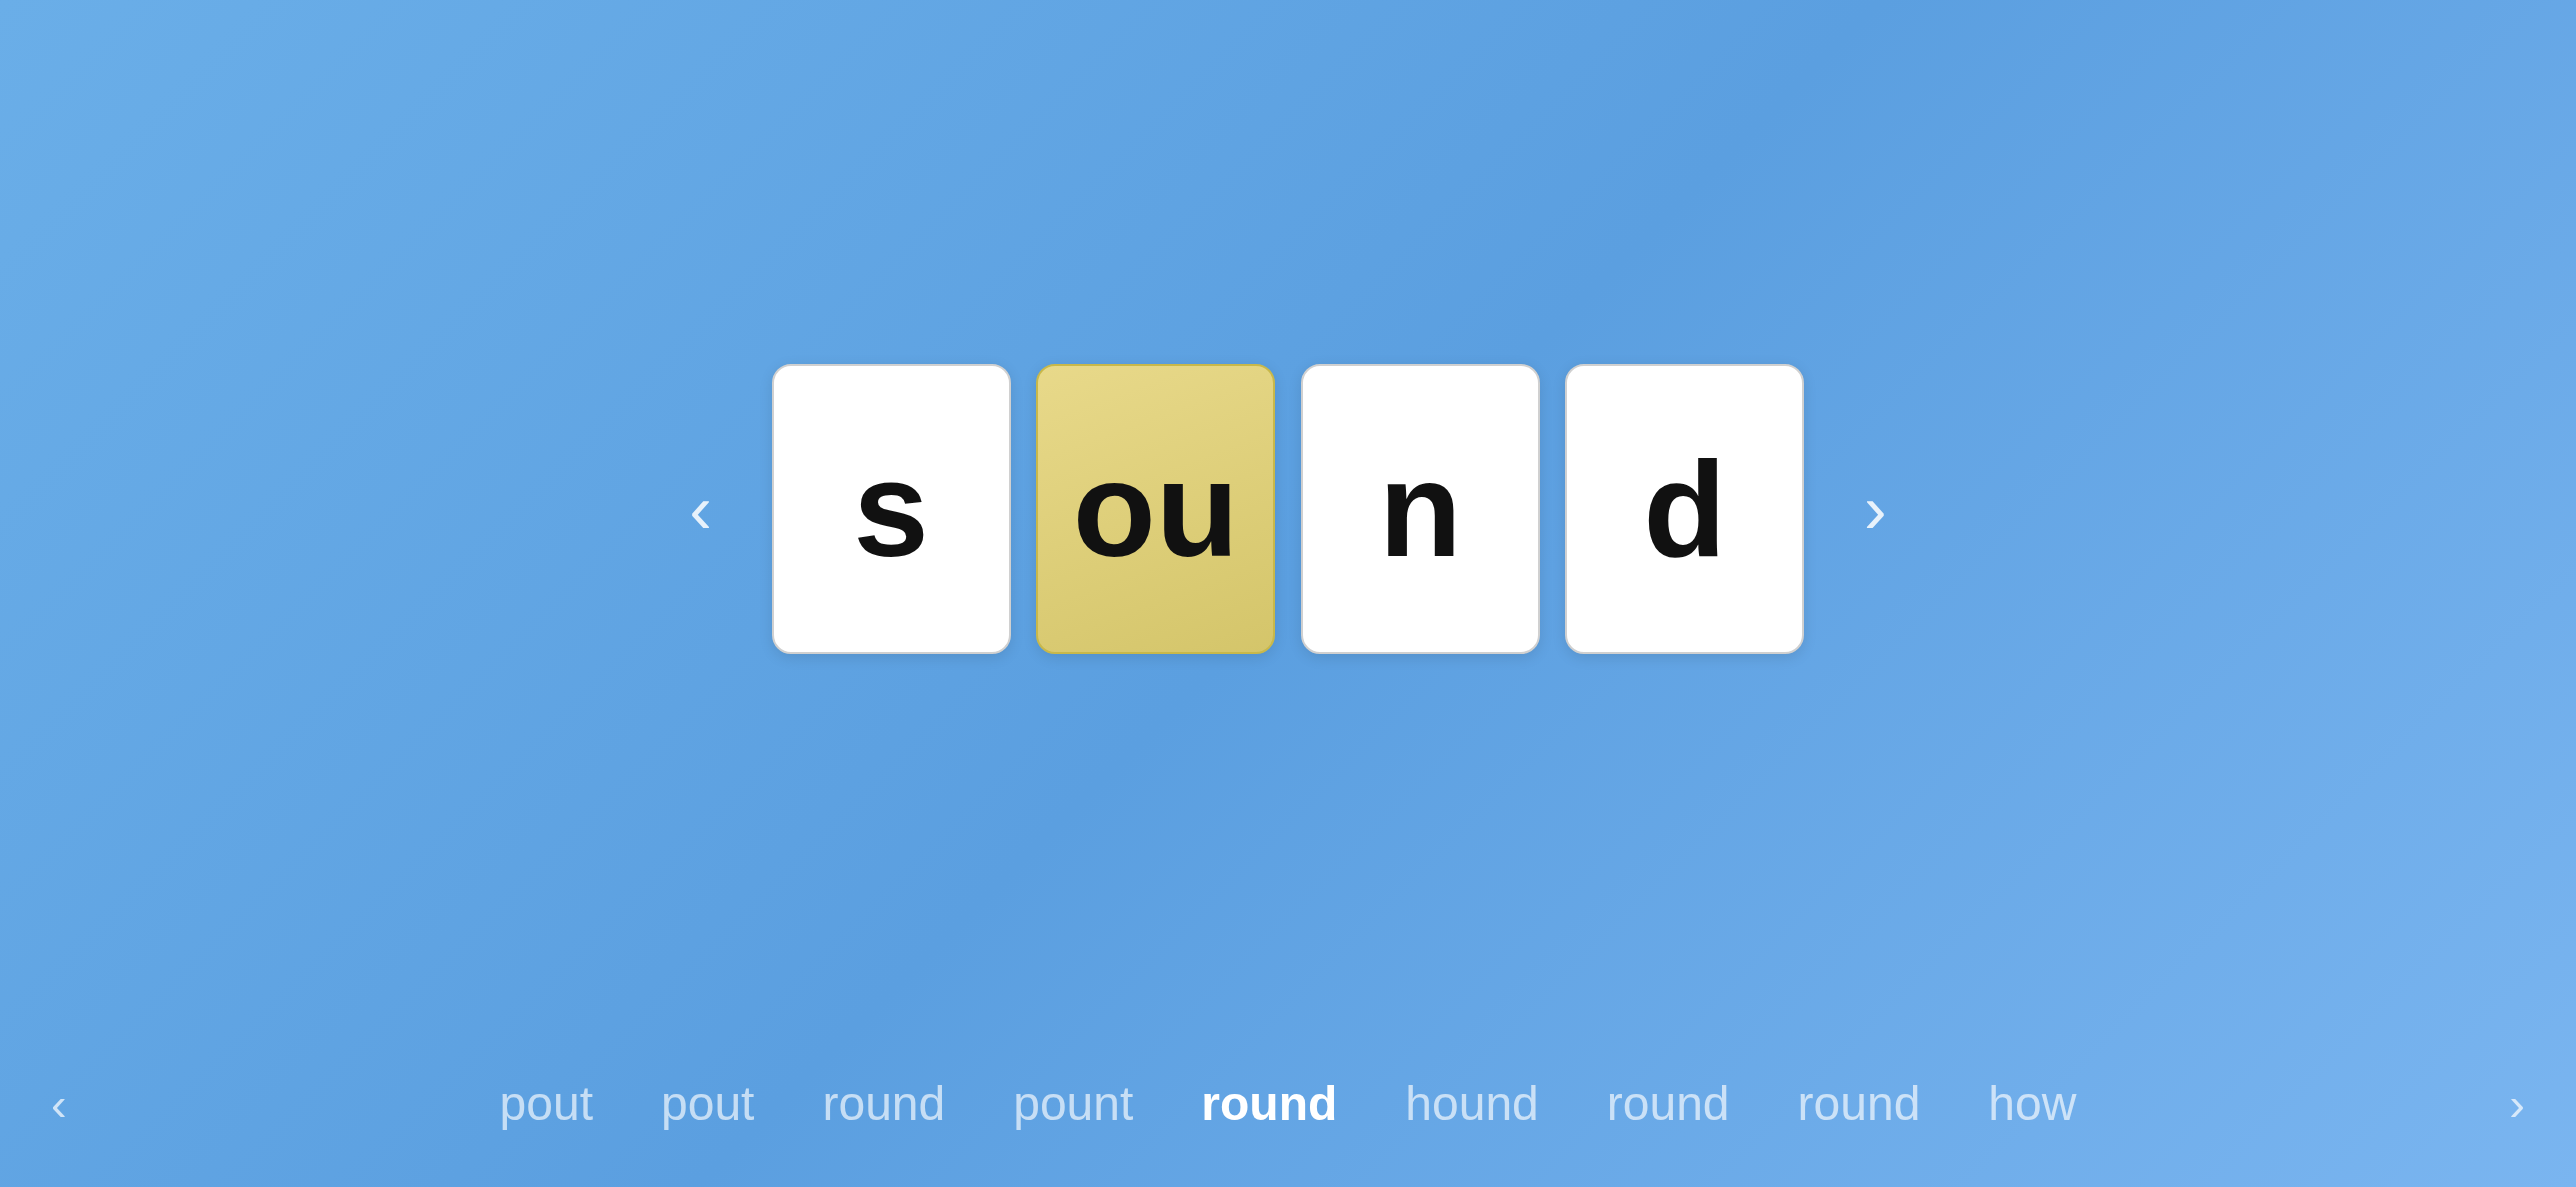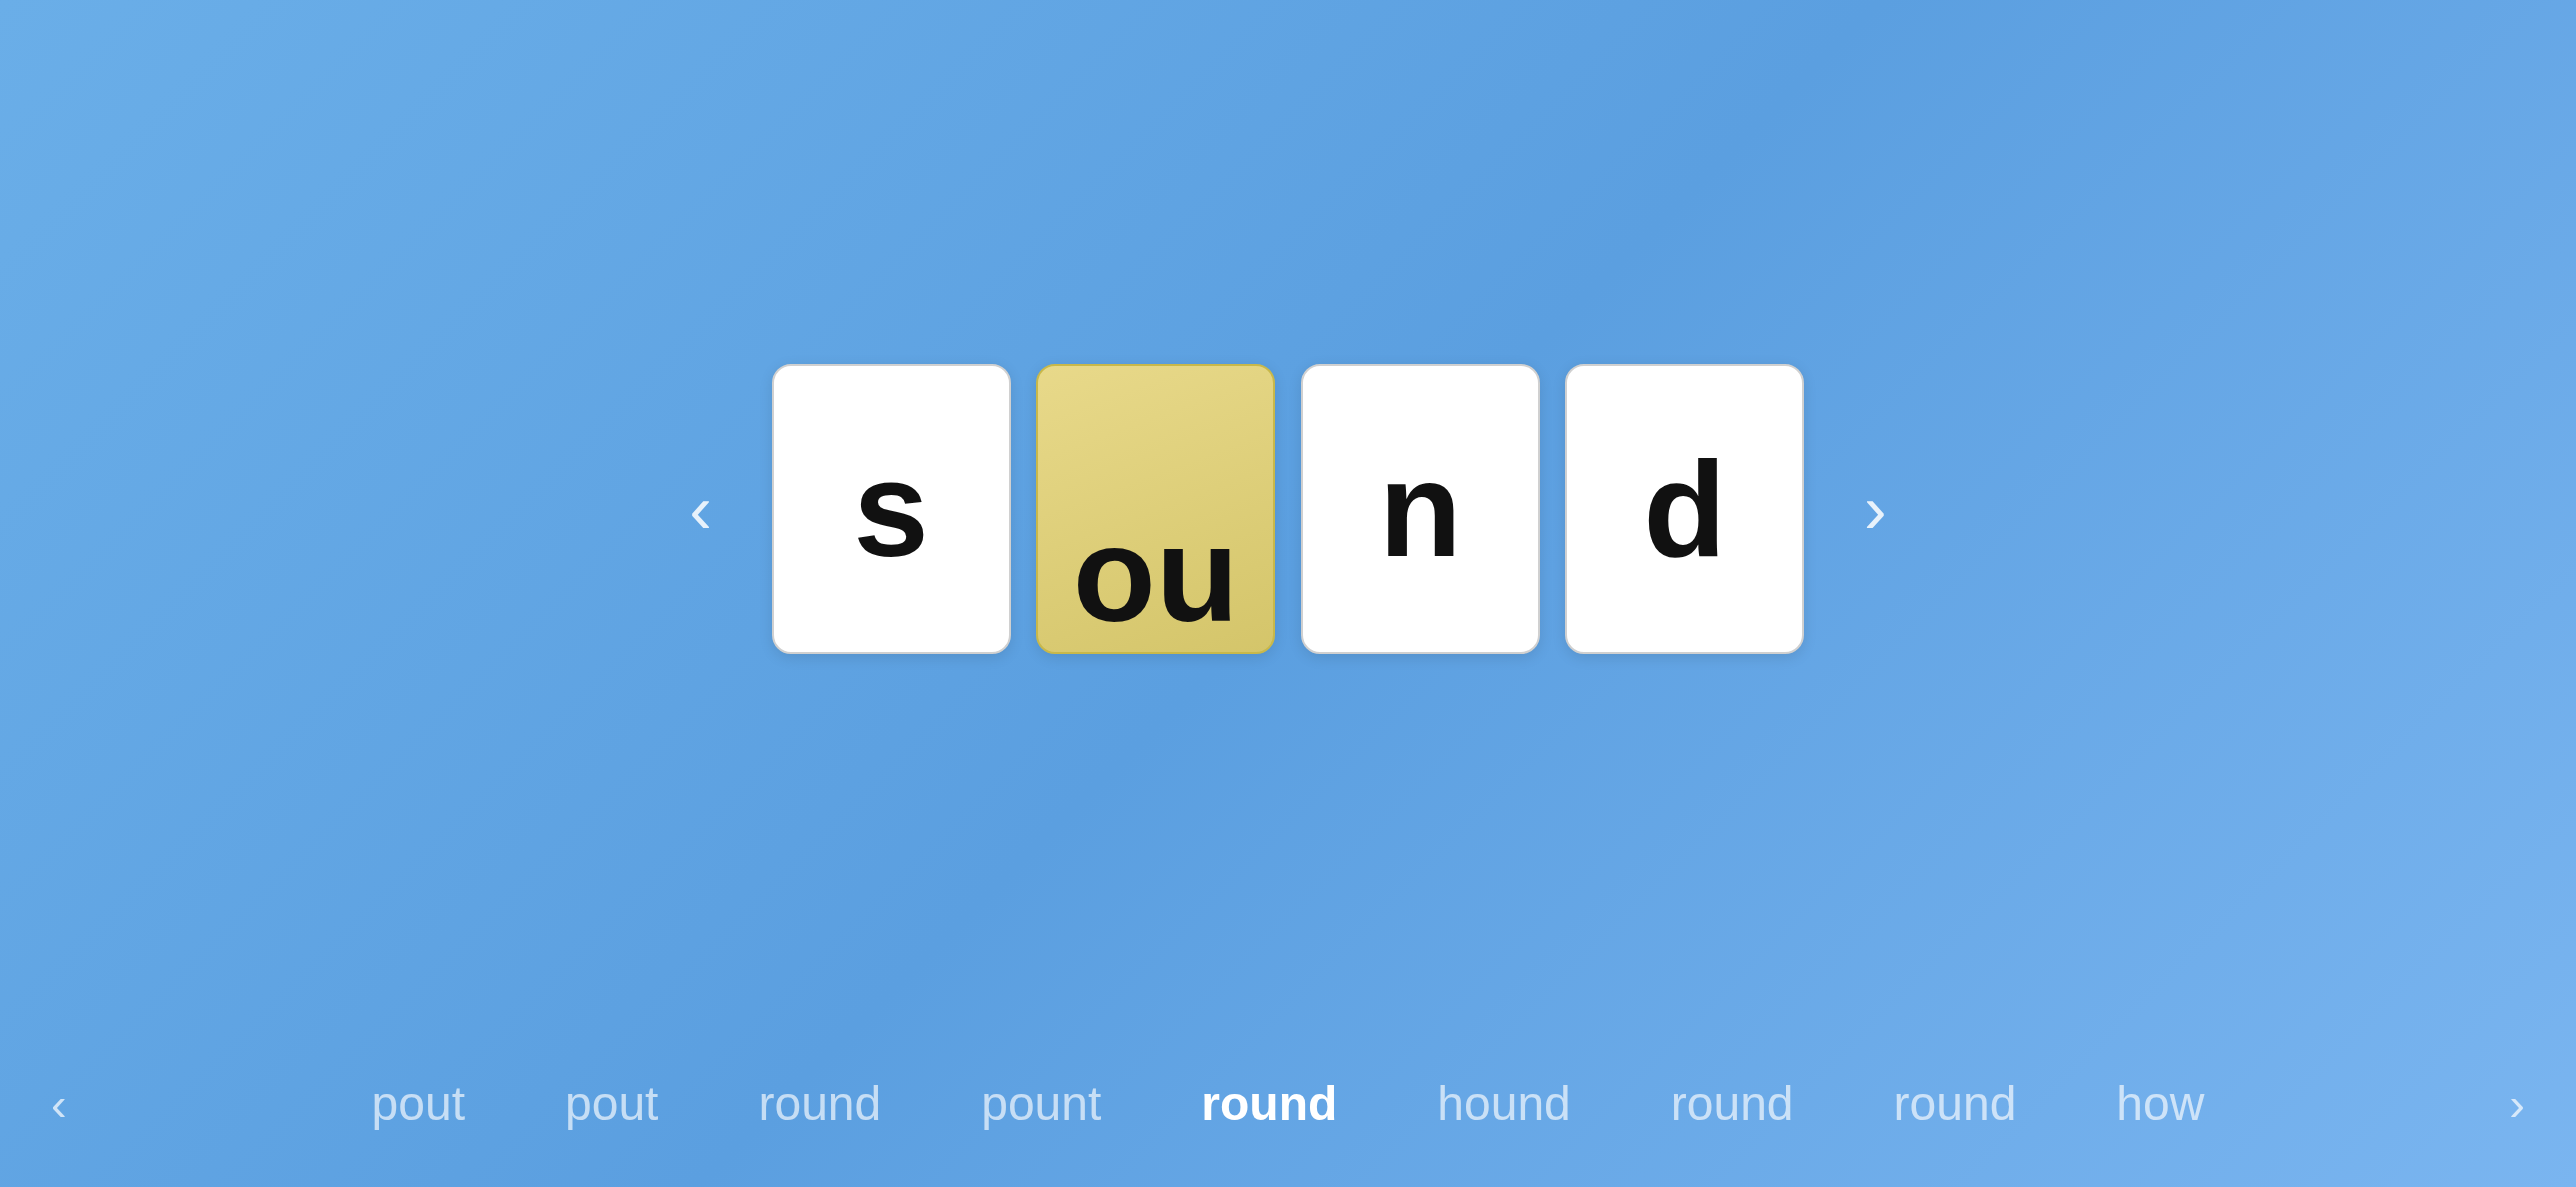--- a/index.html
+++ b/index.html
@@ -65,21 +65,20 @@
       font-size: 136px;
       font-weight: 700;
       color: #111;
       cursor: pointer;
       box-shadow: 0 3.4px 13.6px rgba(0,0,0,0.10);
     }
 
     .card.highlighted {
       background: linear-gradient(160deg, #e8d98a 0%, #d4c56a 100%);
       border-color: #c8b84a;
-      align-items: flex-end;
     }
 
     .bottom-nav {
       width: 100%;
       height: 170px;
       display: flex;
       align-items: center;
       justify-content: center;
       gap: 51px;
       padding: 0 51px;
@@ -99,21 +98,21 @@
       left: 34px;
     }
 
     .bottom-arrow.right {
       right: 34px;
     }
 
     .word-list {
       display: flex;
       align-items: center;
-      gap: 100px;
+      gap: 68px;
     }
 
     .word-item {
       font-size: 48px;
       font-weight: 400;
       color: rgba(255, 255, 255, 0.65);
       cursor: pointer;
       user-select: none;
     }
 

